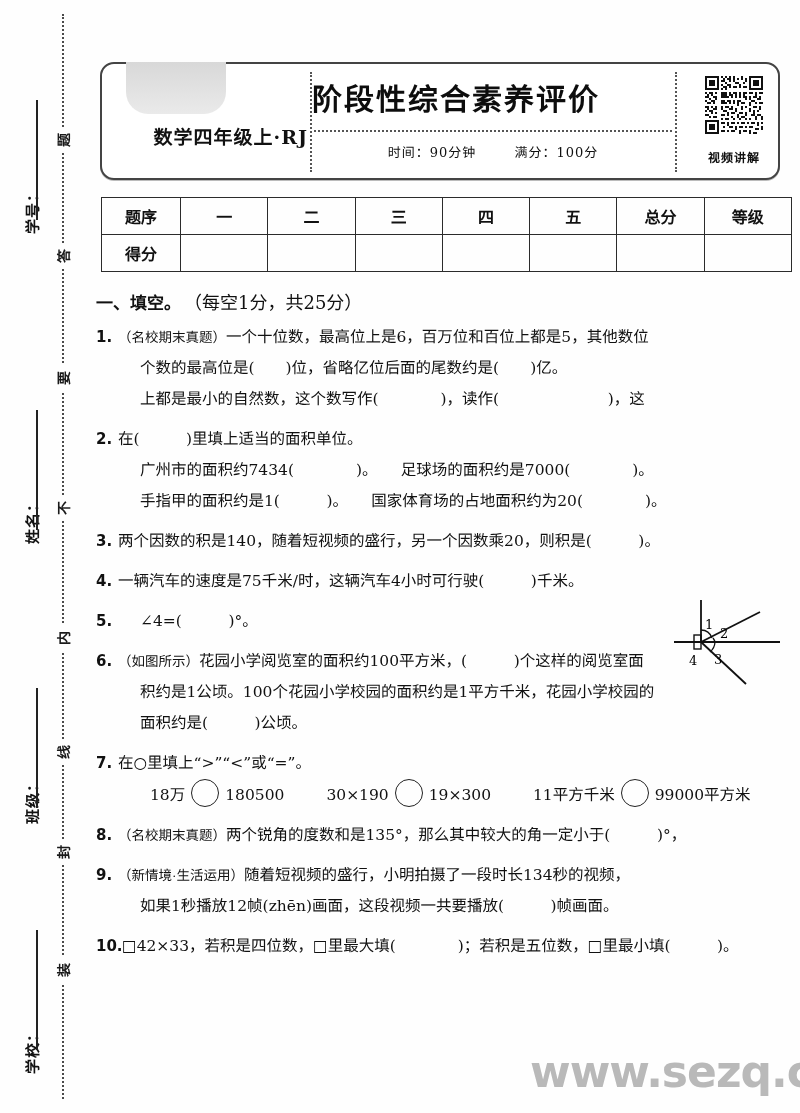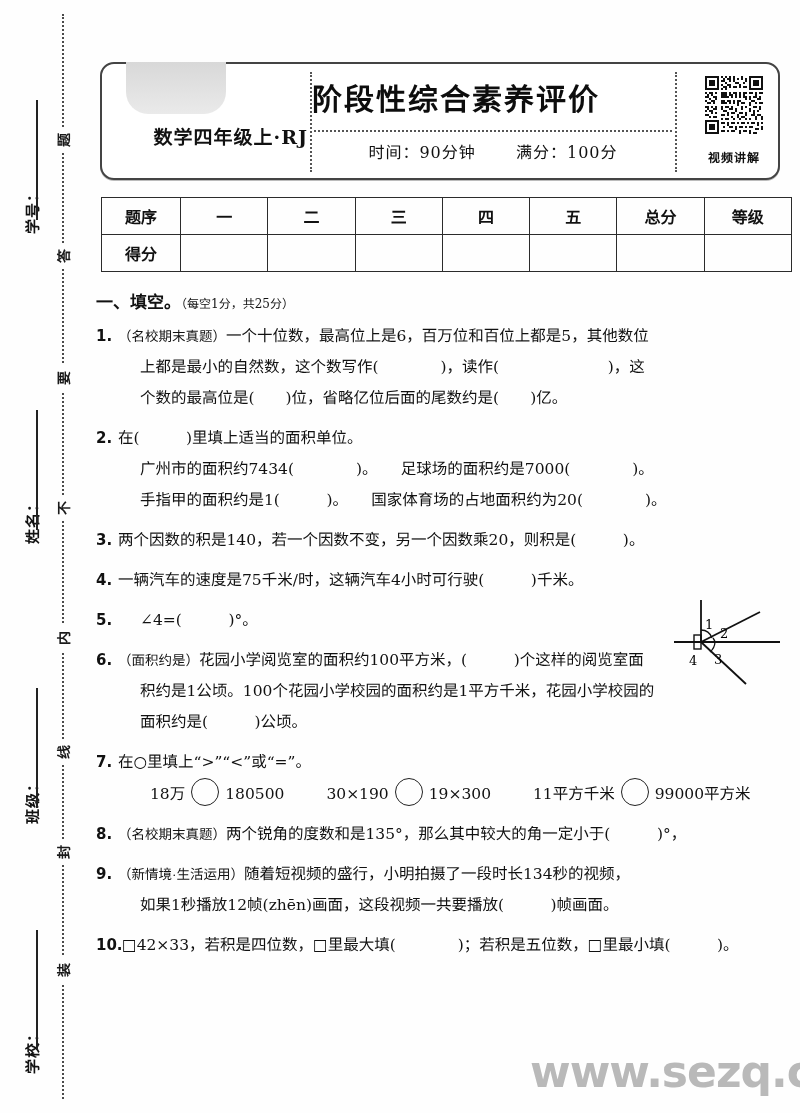--- a/index.html
+++ b/index.html
@@ -142,21 +142,21 @@
     top: 66px;
     width: 358px;
     border-top: 2px dotted #555;
   }
   #banner-meta {
     position: absolute;
     left: 210px;
     top: 70px;
     width: 362px;
     text-align: center;
-    font-size: 16px;
+    font-size: 13px;
     line-height: 38px;
     letter-spacing: 1px;
   }
   #banner-meta .gap { display: inline-block; width: 28px; }
 
   #qr-box {
     position: absolute;
     left: 590px;
     top: 12px;
     width: 84px;
@@ -204,23 +204,24 @@
     width: 690px;
   }
   .section-head {
     font-size: 17px;
     font-weight: 700;
     letter-spacing: 0px;
     margin: 0 0 8px 0;
     font-family: "DejaVu Sans", "Liberation Sans", sans-serif;
   }
   .section-head .pts {
-    font-size: 12px;
+    font-size: 18px;
     font-weight: 400;
     font-family: "DejaVu Serif", "Liberation Serif", serif;
+    margin-left: 12px;
   }
   .q {
     position: relative;
     margin: 0 0 9px 0;
     padding-left: 22px;
     font-size: 15.5px;
     line-height: 31px;
     letter-spacing: 0px;
   }
   .q .num {
@@ -513,49 +514,49 @@
 
   <div id="content">
 
     <div class="section-head">
       <span>一、填空。</span><span class="pts">（每空1分，共25分）</span>
     </div>
 
     <div class="q">
       <span class="num">1.</span>
       <div><span class="tag">（名校期末真题）</span><span>一个十位数，最高位上是6，百万位和百位上都是5，其他数位</span></div>
+      <div class="line2">个数的最高位是(　　)位，省略亿位后面的尾数约是(　　)亿。</div>
       <div class="line2">上都是最小的自然数，这个数写作(　　　　)，读作(　　　　　　　)，这</div>
-      <div class="line2">个数的最高位是(　　)位，省略亿位后面的尾数约是(　　)亿。</div>
     </div>
 
     <div class="q">
       <span class="num">2.</span>
       <div>在(　　　)里填上适当的面积单位。</div>
       <div class="line2">广州市的面积约7434(　　　　)。　　足球场的面积约是7000(　　　　)。</div>
       <div class="line2">手指甲的面积约是1(　　　)。　　国家体育场的占地面积约为20(　　　　)。</div>
     </div>
 
     <div class="q">
       <span class="num">3.</span>
-      <div>两个因数的积是140，若一个因数不变，另一个因数乘20，则积是(　　　)。</div>
+      <div>两个因数的积是140，随着短视频的盛行，另一个因数乘20，则积是(　　　)。</div>
     </div>
 
     <div class="q">
       <span class="num">4.</span>
       <div>一辆汽车的速度是75千米/时，这辆汽车4小时可行驶(　　　)千米。</div>
     </div>
 
     <div class="q">
       <span class="num">5.</span>
       <div class="line2">∠4=(　　　)°。</div>
     </div>
 
     <div class="q">
       <span class="num">6.</span>
-      <div><span class="tag">（面积约是）</span><span>花园小学阅览室的面积约100平方米，(　　　)个这样的阅览室面</span></div>
+      <div><span class="tag">（如图所示）</span><span>花园小学阅览室的面积约100平方米，(　　　)个这样的阅览室面</span></div>
       <div class="line2">积约是1公顷。100个花园小学校园的面积约是1平方千米，花园小学校园的</div>
       <div class="line2">面积约是(　　　)公顷。</div>
     </div>
 
     <div class="q">
       <span class="num">7.</span>
       <div>在○里填上“&gt;”“&lt;”或“=”。</div>
       <div class="line2" style="padding-left:32px;">
         <span>18万</span><span class="circ"></span><span>180500</span><span class="sp-md"></span><span>30×190</span><span class="circ"></span><span>19×300</span><span class="sp-md"></span><span>11平方千米</span><span class="circ"></span><span>99000平方米</span>
       </div>

